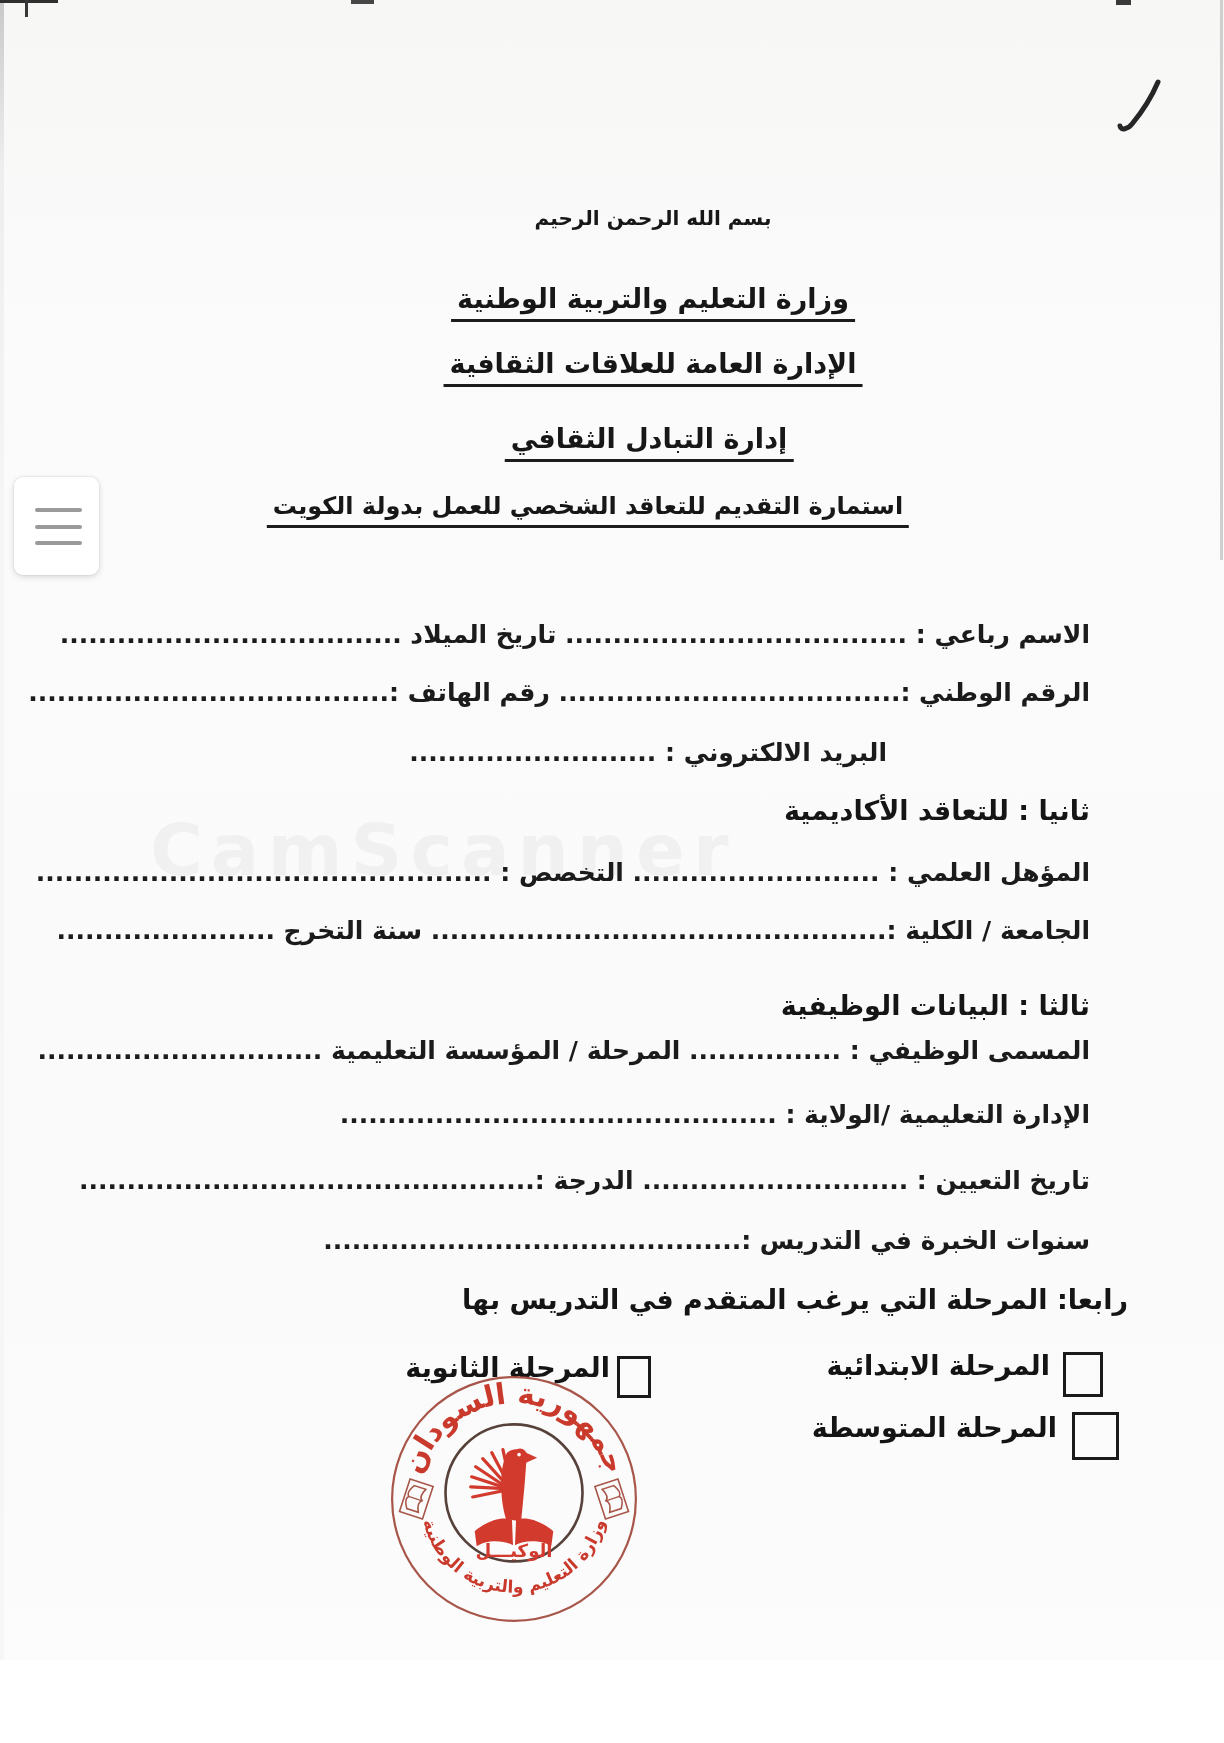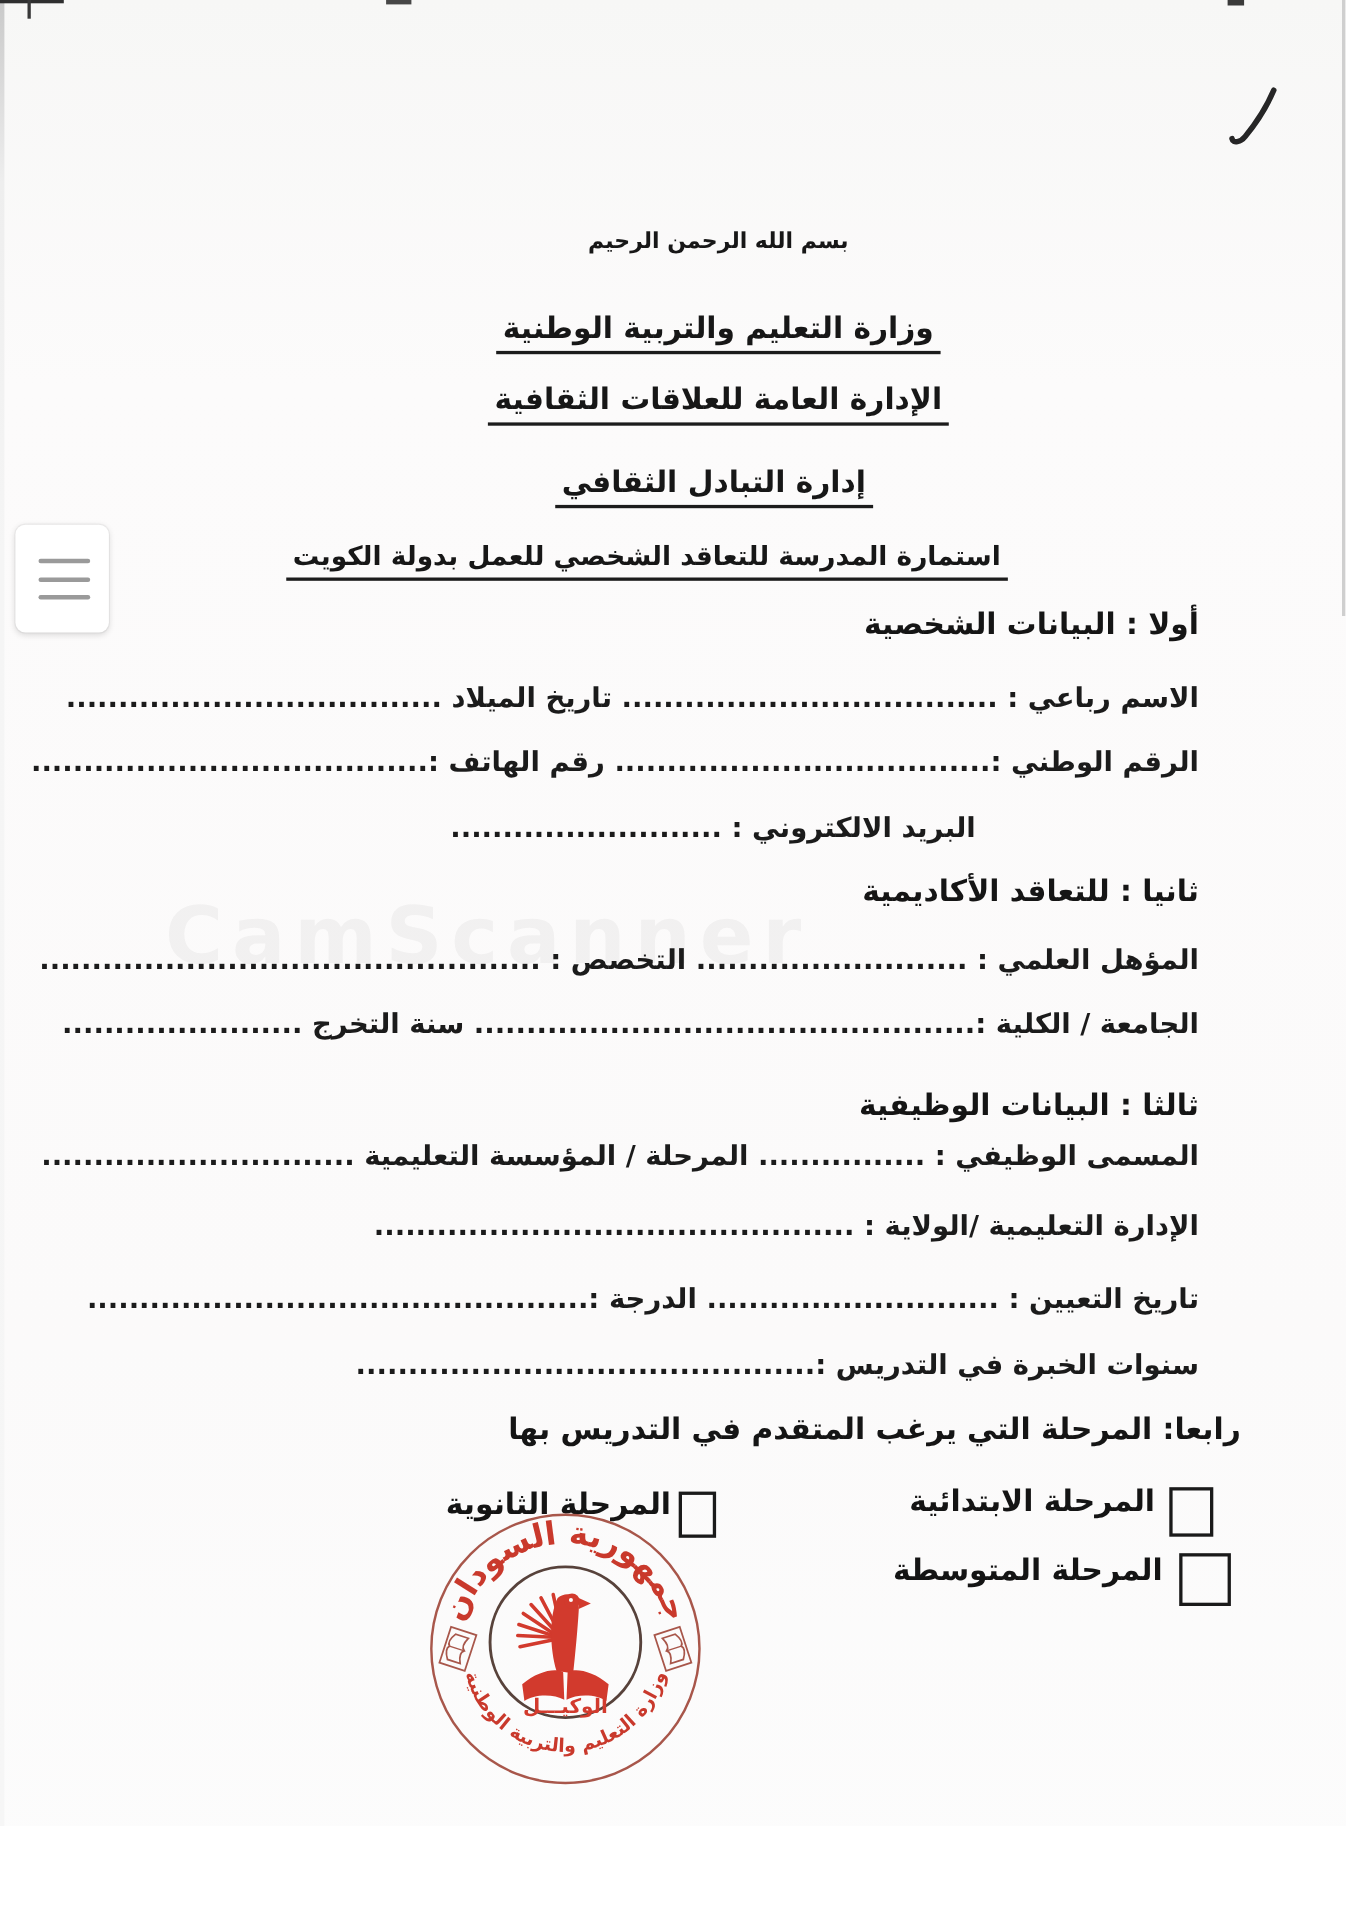--- a/index.html
+++ b/index.html
@@ -83,24 +83,23 @@
     <div class="hdr h-min">
       <span class="u">وزارة التعليم والتربية الوطنية</span>
     </div>
     <div class="hdr h-adm">
       <span class="u">الإدارة العامة للعلاقات الثقافية</span>
     </div>
     <div class="hdr h-exch">
       <span class="u">إدارة التبادل الثقافي</span>
     </div>
     <div class="hdr h-title">
-      <span class="u">استمارة المدرسة للتعاقد الشخصي للعمل بدولة الكويت</span>
+      <span class="u">استمارة التقديم للتعاقد الشخصي للعمل بدولة الكويت</span>
     </div>
 
-    <div class="sec sec1">أولا : البيانات الشخصية</div>
     <div class="row r1">الاسم رباعي : .................................... تاريخ الميلاد ....................................</div>
     <div class="row r2">الرقم الوطني :.................................... رقم الهاتف :......................................</div>
     <div class="row r3">البريد الالكتروني : ..........................</div>
 
     <div class="sec sec2">ثانيا : للتعاقد الأكاديمية</div>
     <div class="row r4">المؤهل العلمي : .......................... التخصص : ................................................</div>
     <div class="row r5">الجامعة / الكلية :................................................ سنة التخرج .......................</div>
 
     <div class="sec sec3">ثالثا : البيانات الوظيفية</div>
     <div class="row r6">المسمى الوظيفي : ................ المرحلة / المؤسسة التعليمية ..............................</div>

